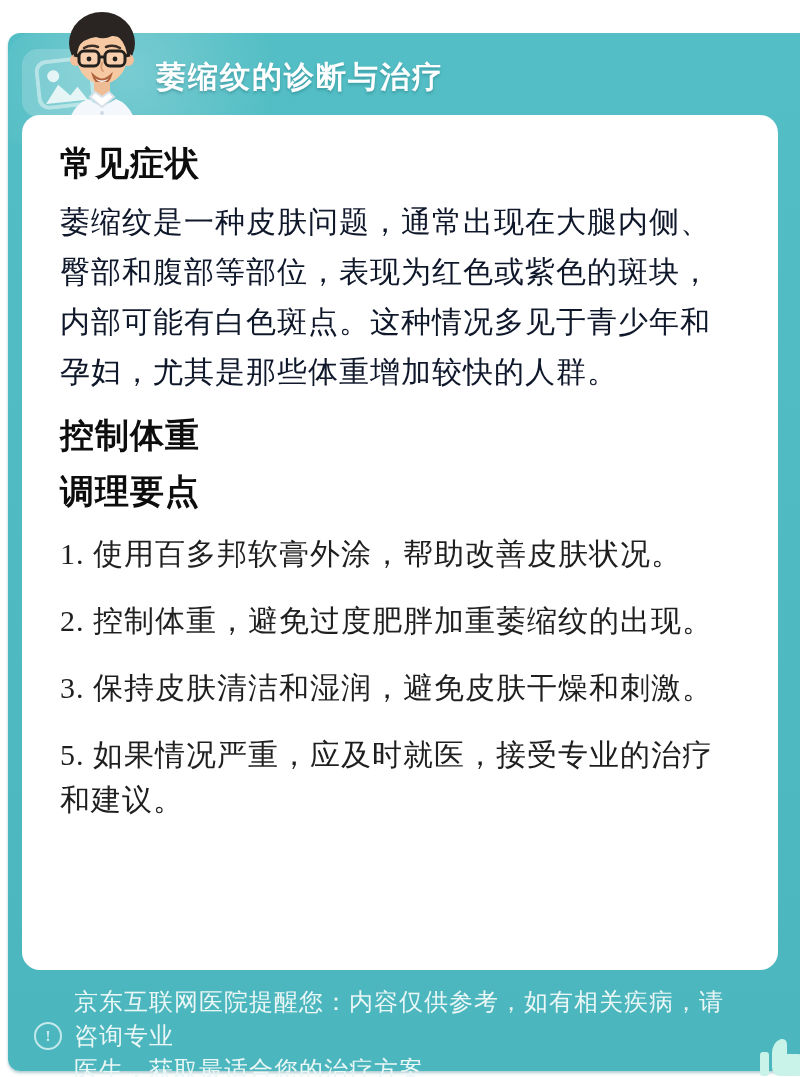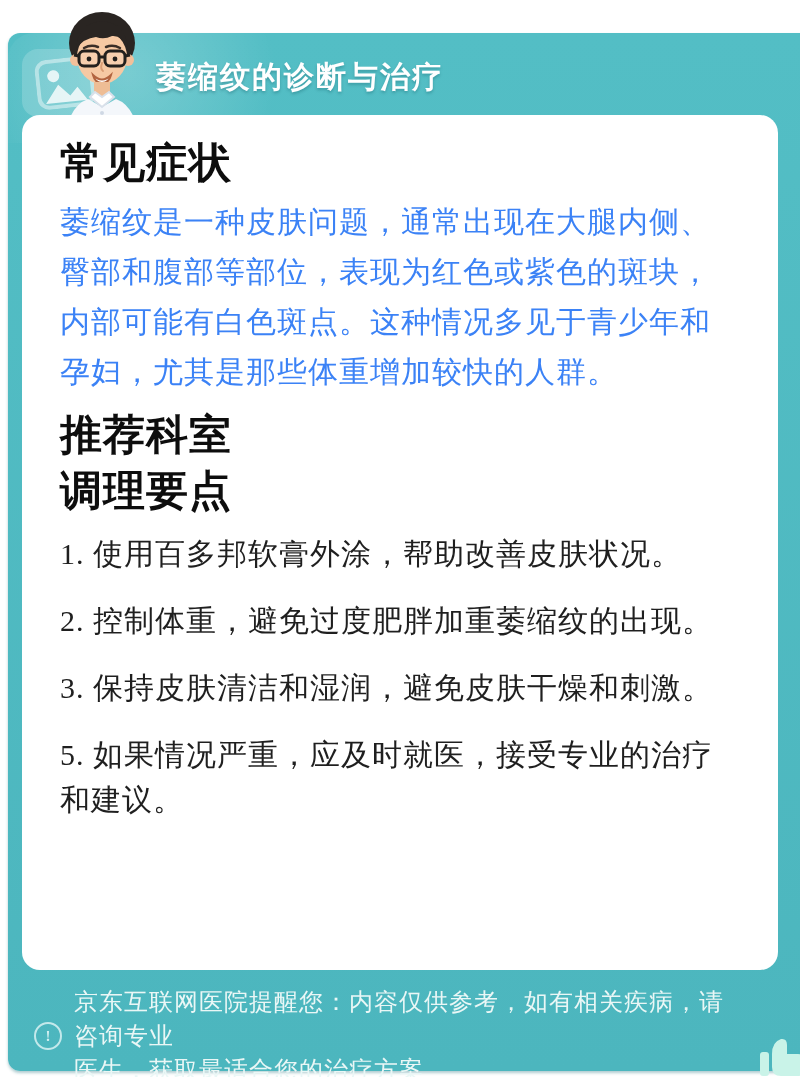--- a/index.html
+++ b/index.html
@@ -37,27 +37,27 @@
     white-space:nowrap;
   }
   
   .card{
     position:absolute;left:14px;top:82px;width:756px;height:855px;
     background:#ffffff;border-radius:18px;
     box-sizing:border-box;padding:18px 38px 0 38px;
     overflow:hidden;
   }
   .h{
-    font-size:42px;font-weight:bold;color:#0d0d0d;
+    font-size:34px;font-weight:bold;color:#0d0d0d;
     font-family:"Liberation Sans", sans-serif;
     margin-top:20px;line-height:36px;letter-spacing:1px;
   }
   .h:first-child{margin-top:12px;}
   .body-text{
-    font-size:30px;color:#3b82f6;line-height:50px;margin-top:16px;
+    font-size:30px;color:#0f172a;line-height:50px;margin-top:16px;
     font-family:"Liberation Serif", serif;
     white-space:pre-line;letter-spacing:1px;
   }
   .care-item{
     font-size:30px;color:#1f1f1f;line-height:45px;margin-top:22px;
     font-family:Liberation Serif, serif;
     white-space:pre-line;letter-spacing:1px;
   }
   
   .footer{
@@ -128,21 +128,21 @@
 
   <div class="title">萎缩纹的诊断与治疗</div>
 
   <div class="card">
     <div class="h">常见症状</div>
     <div class="body-text">萎缩纹是一种皮肤问题，通常出现在大腿内侧、
 臀部和腹部等部位，表现为红色或紫色的斑块，
 内部可能有白色斑点。这种情况多见于青少年和
 孕妇，尤其是那些体重增加较快的人群。</div>
 
-    <div class="h">推荐科室</div>
+    <div class="h">控制体重</div>
 
     <div class="h">调理要点</div>
     <div class="care-item">1. 使用百多邦软膏外涂，帮助改善皮肤状况。</div>
     <div class="care-item">2. 控制体重，避免过度肥胖加重萎缩纹的出现。</div>
     <div class="care-item">3. 保持皮肤清洁和湿润，避免皮肤干燥和刺激。</div>
     <div class="care-item">5. 如果情况严重，应及时就医，接受专业的治疗
 和建议。</div>
   </div>
 
   <div class="footer">

